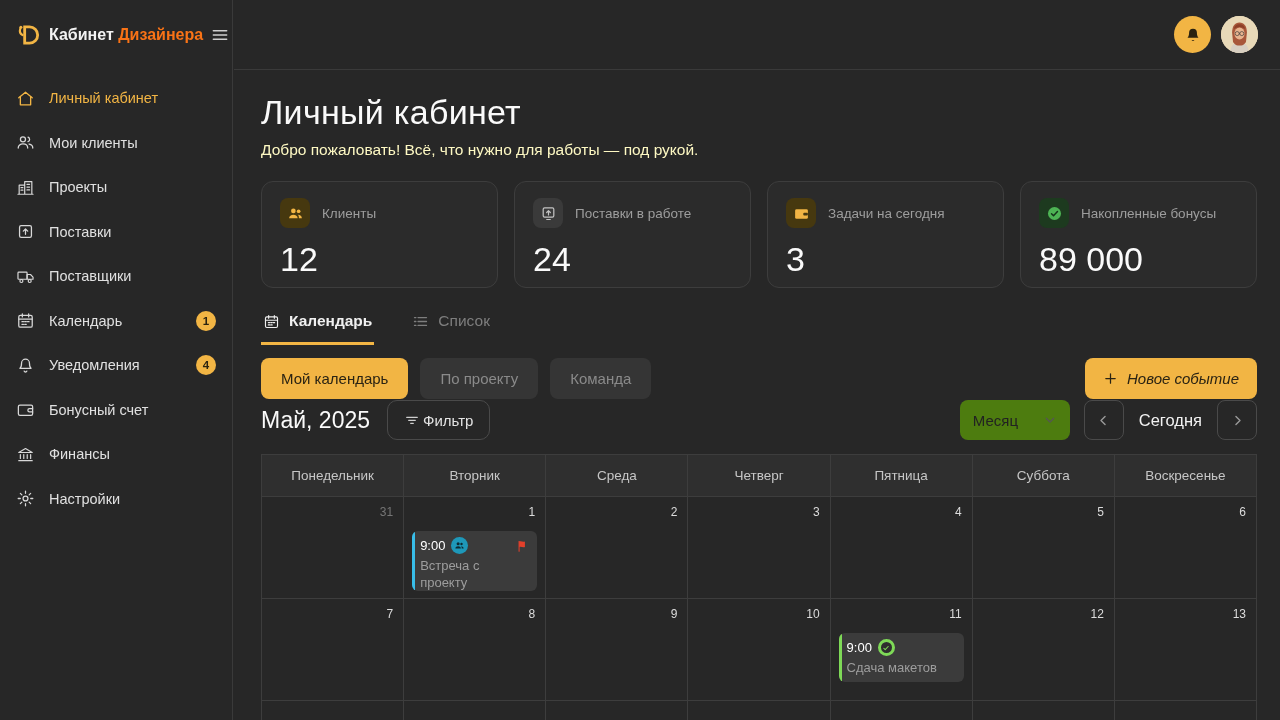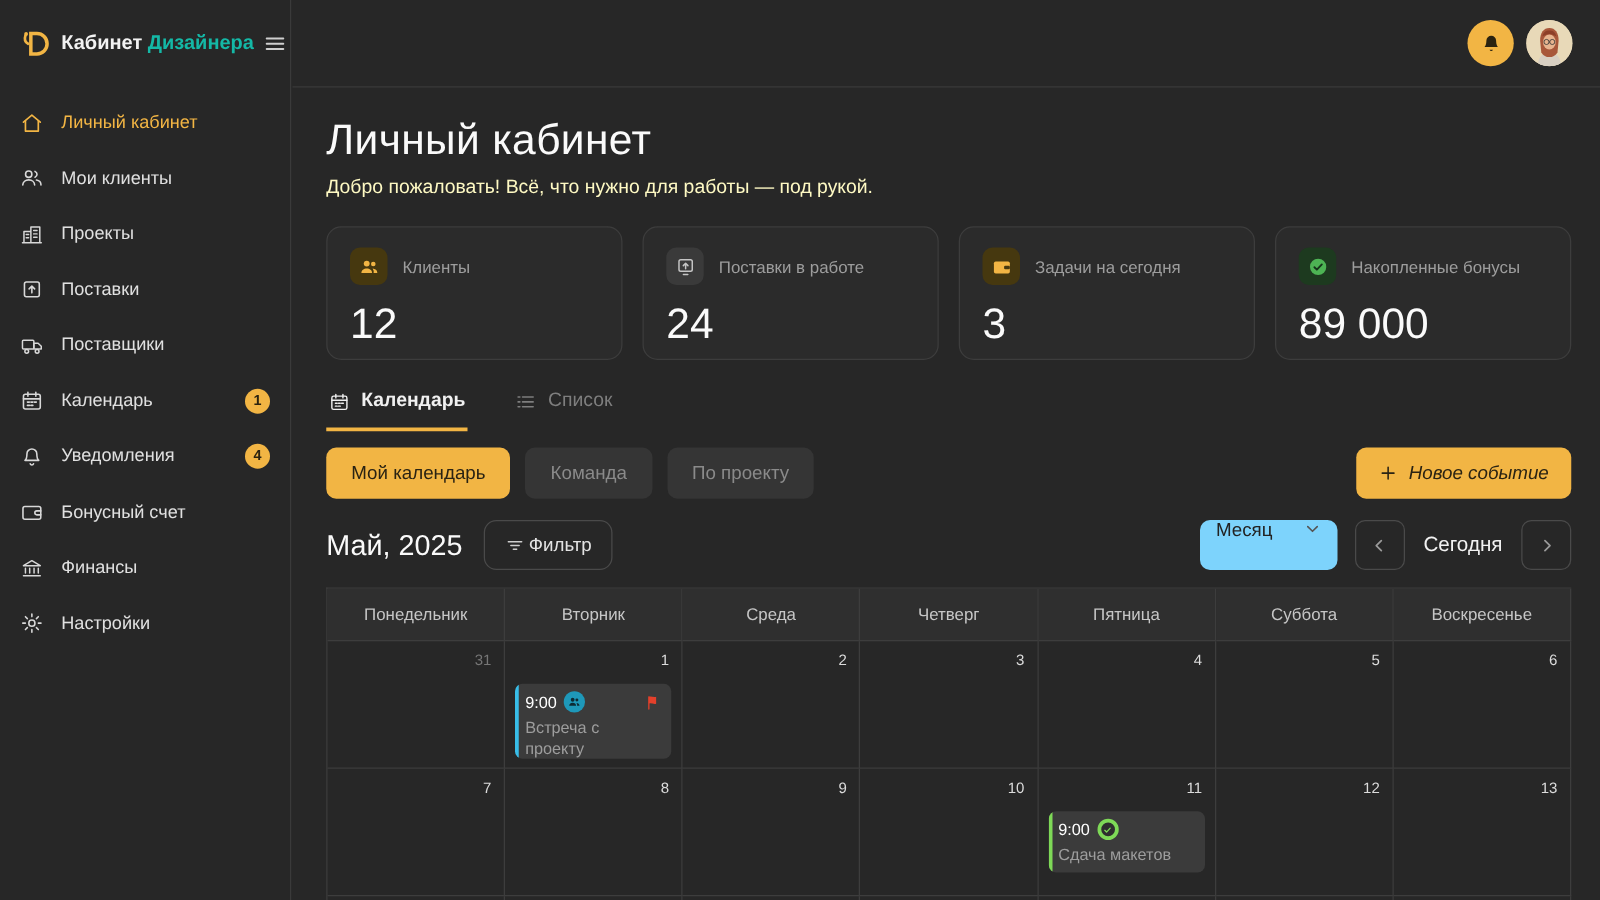--- a/index.html
+++ b/index.html
@@ -8,21 +8,21 @@
 
   .icon { display:inline-flex; align-items:center; justify-content:center; flex:0 0 auto; }
   .icon svg { width:100%; height:100%; display:block; }
 
   
   .sidebar { position:absolute; left:0; top:0; bottom:0; width:233px;
     background:#272727; border-right:1px solid #3a3a3a; }
   .logo-row { height:70px; display:flex; align-items:center; padding:0 16px; gap:7px; }
   .logo-mark { width:26px; height:26px; color:#F2B544; }
   .brand { font-size:16px; font-weight:700; color:#f2f2f2; white-space:nowrap; }
-  .brand .accent { color:#14b8a6; }
+  .brand .accent { color:#f97316; }
   .menu-btn { margin-left:auto; width:20px; height:20px; color:#cfcfcf; cursor:pointer; }
   .nav { padding-top:6px; }
   .nav-item { display:flex; align-items:center; gap:14px; height:44.5px; padding:0 16px;
     font-size:14.5px; color:#e0e0e0; cursor:pointer; }
   .nav-item .icon { width:19px; height:19px; color:#d8d8d8; }
   .nav-item.active { color:#F2B544; }
   .nav-item.active .icon { color:#F2B544; }
   .nav-badge { margin-left:auto; min-width:20px; height:20px; border-radius:50%;
     background:#F2B544; color:#2b2310; font-size:11.5px; font-weight:700;
     display:flex; align-items:center; justify-content:center; }
@@ -65,29 +65,29 @@
 
   .seg-row { margin-top:13px; display:flex; align-items:center; gap:12px; }
   .seg-btn { height:41px; padding:0 20px; border-radius:8px; background:#353535;
     color:#8a8a8a; font-size:15px; display:flex; align-items:center; cursor:pointer; }
   .seg-btn.active { background:#F2B544; color:#2a2313; font-weight:500; }
   .new-event-btn { margin-left:auto; height:41px; padding:0 18px; border-radius:8px;
     background:#F2B544; color:#2a2313; font-size:15px; font-weight:500;
     display:flex; align-items:center; gap:9px; cursor:pointer;font-style:italic; }
   .new-event-btn .icon { width:15px; height:15px; }
 
-  .controls { margin-top:17px; display:flex; align-items:center; }
+  .controls { margin-top:1px; display:flex; align-items:center; }
   .month-label { font-size:23px; color:#fafafa; }
   .filter-btn { margin-left:17px; height:40px; padding:0 16px; border-radius:10px;
     border:1px solid #4a4a4a; color:#e3e3e3; font-size:15px; display:flex;
     align-items:center; gap:3px; cursor:pointer; }
   .filter-btn .icon { width:16px; height:16px; color:#cfcfcf; }
   .controls-right { margin-left:auto; display:flex; align-items:center; }
   .view-select { height:40px; min-width:110px; padding:0 13px; border-radius:8px;
-    background:#7dd3fc; color:#222; font-size:15px; display:flex; align-items:flex-start;
+    background:#4d7c0f; color:#222; font-size:15px; display:flex; align-items:center;
     gap:20px; cursor:pointer; }
   .view-select .icon { width:14px; height:14px; color:#555; margin-left:auto; }
   .nav-arrow { width:40px; height:40px; border-radius:8px; border:1px solid #4a4a4a;
     color:#9a9a9a; display:flex; align-items:center; justify-content:center; cursor:pointer; }
   .nav-arrow .icon { width:15px; height:15px; }
   .nav-arrow.prev { margin-left:14px; }
   .today-label { margin:0 15px; font-size:16.5px; color:#f2f2f2; }
 
   
   .calendar { margin-top:14px; border-left:1px solid #3d3d3d; border-top:1px solid #3d3d3d; }
@@ -350,24 +350,24 @@
     <span>Список</span>
   </div>
     </div>
 
   <div class="seg-row">
     <span id="segbtns" style="display:flex;gap:12px;">
   <div class="seg-btn active">
     <span>Мой календарь</span>
   </div>
   <div class="seg-btn">
+    <span>По проекту</span>
+  </div>
+  <div class="seg-btn">
     <span>Команда</span>
-  </div>
-  <div class="seg-btn">
-    <span>По проекту</span>
   </div>
       </span>
     <div class="new-event-btn">
       <span class="icon">
           <svg viewBox="0 0 24 24" fill="none" stroke="currentColor" stroke-width="2" stroke-linecap="round">
             <path d="M12 4.5v15M4.5 12h15"></path>
           </svg>
         </span>
       <span>Новое событие</span>
     </div>

